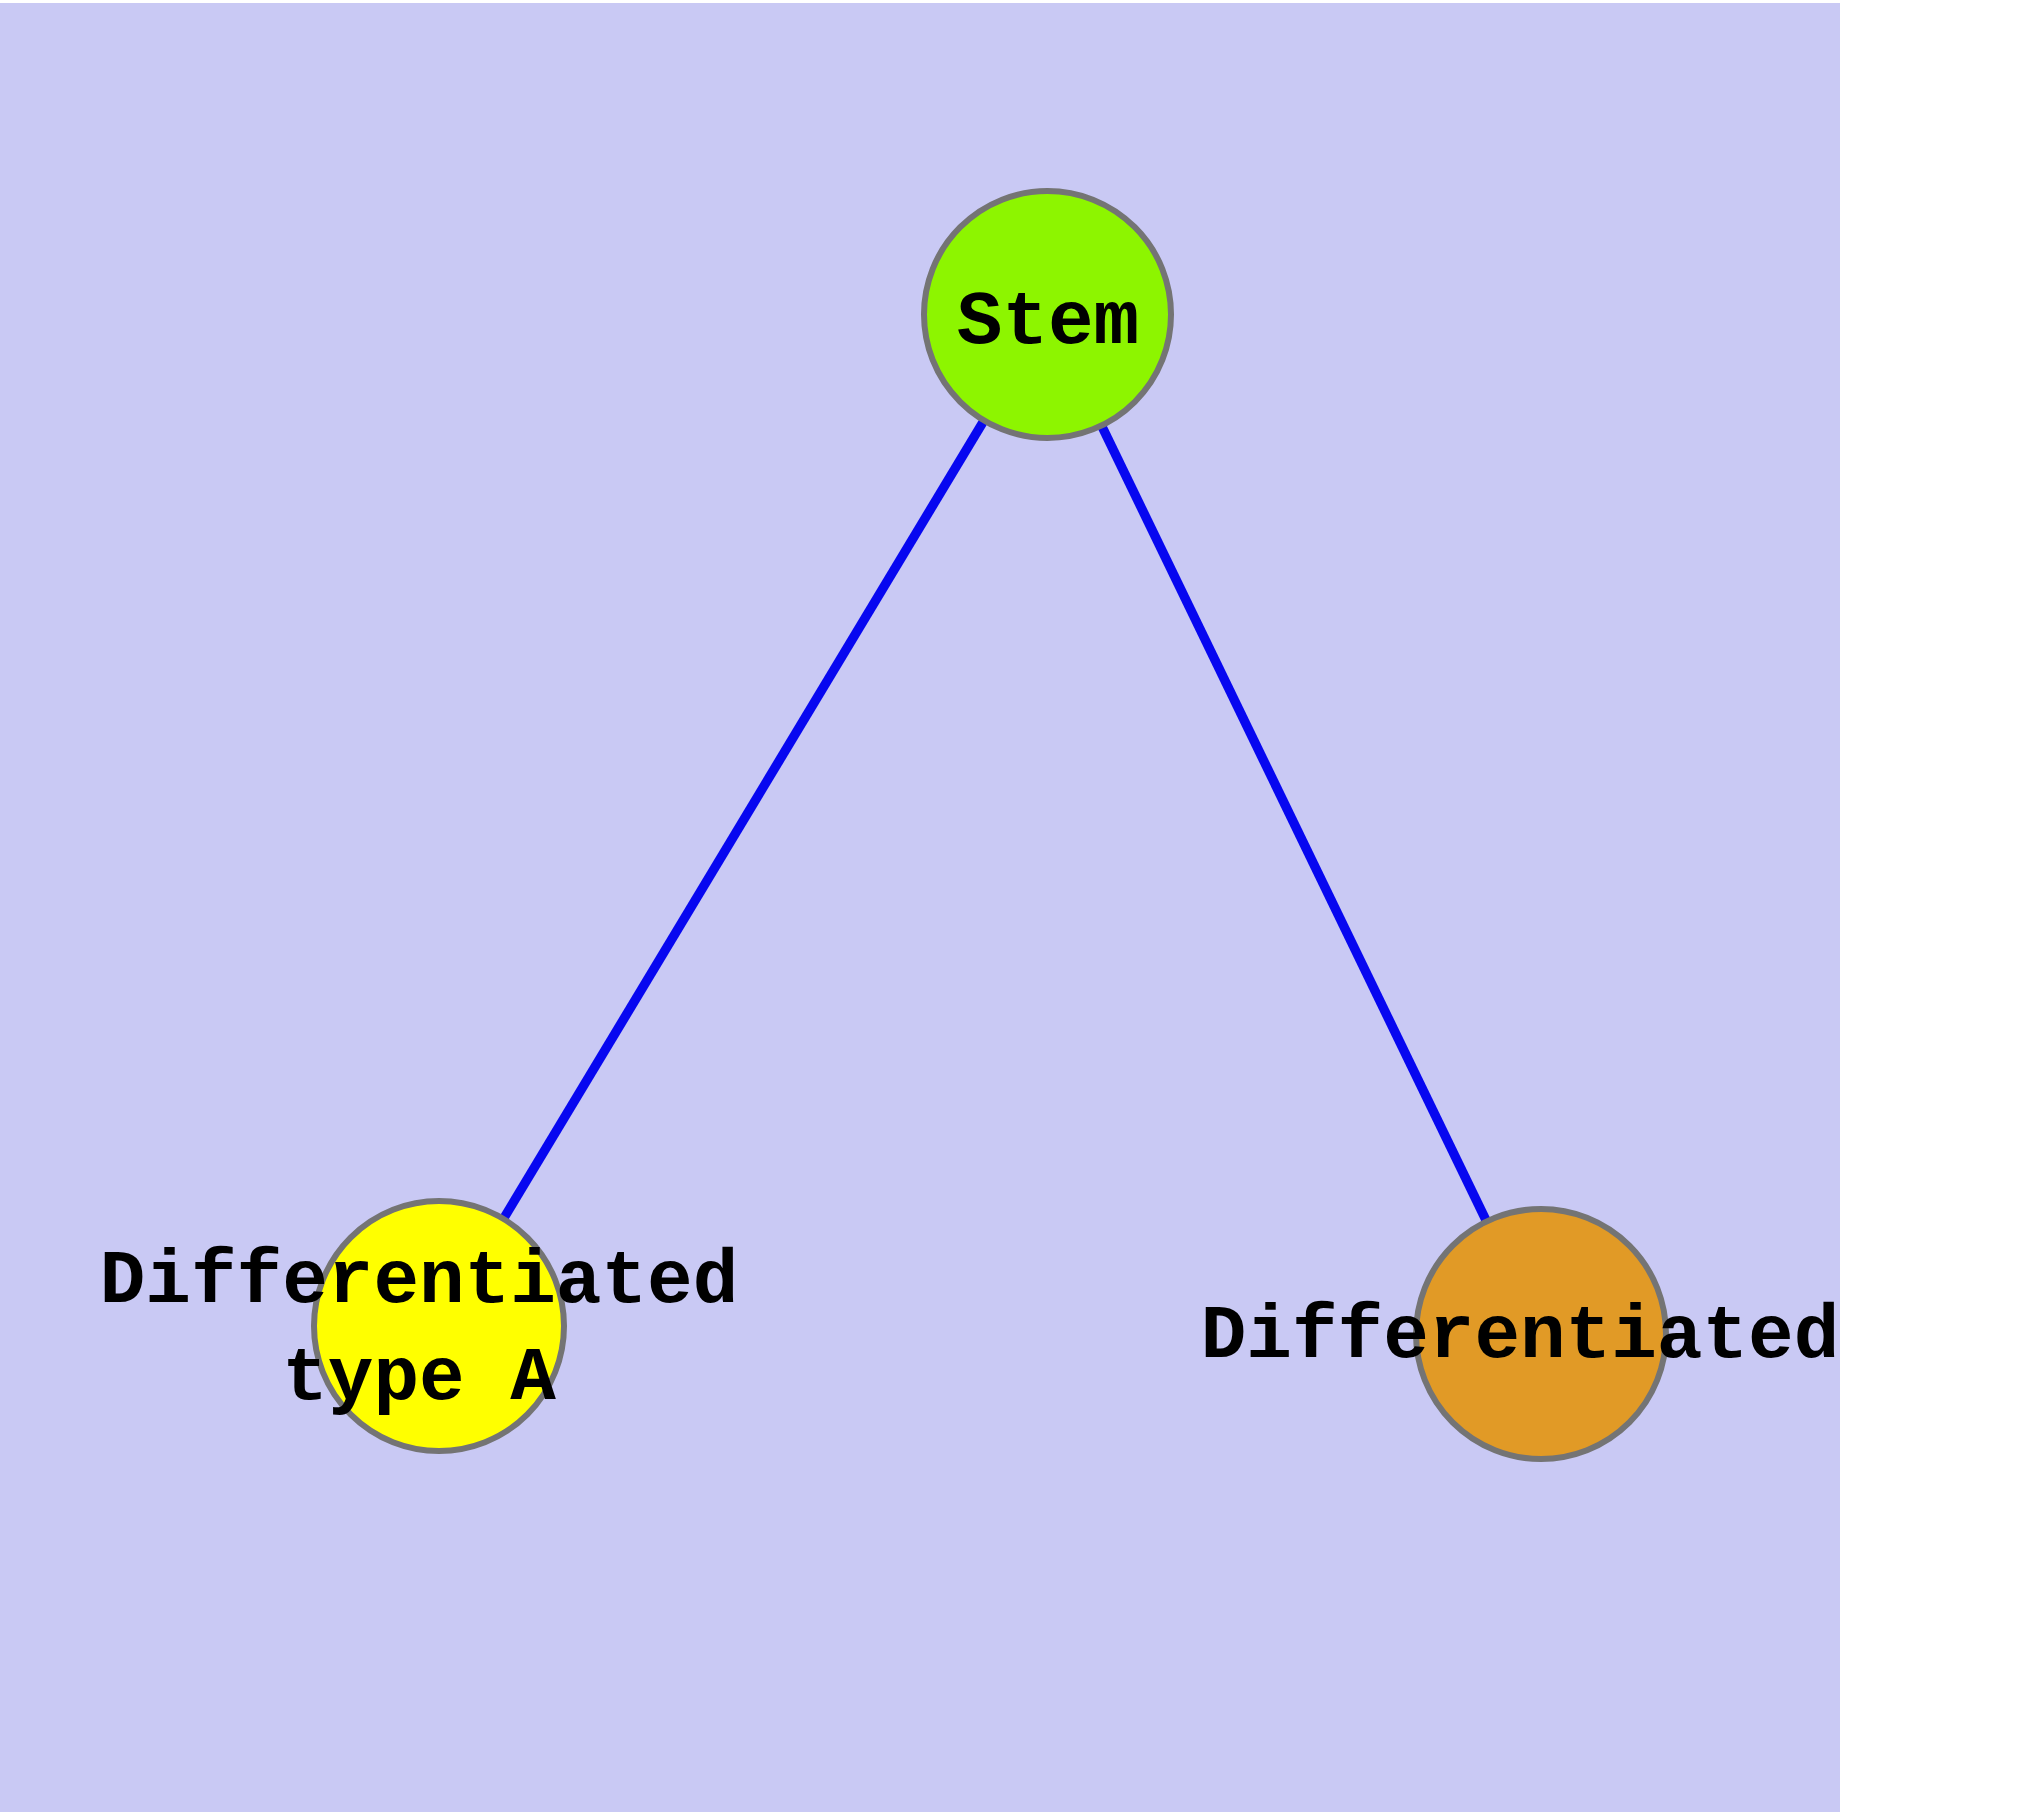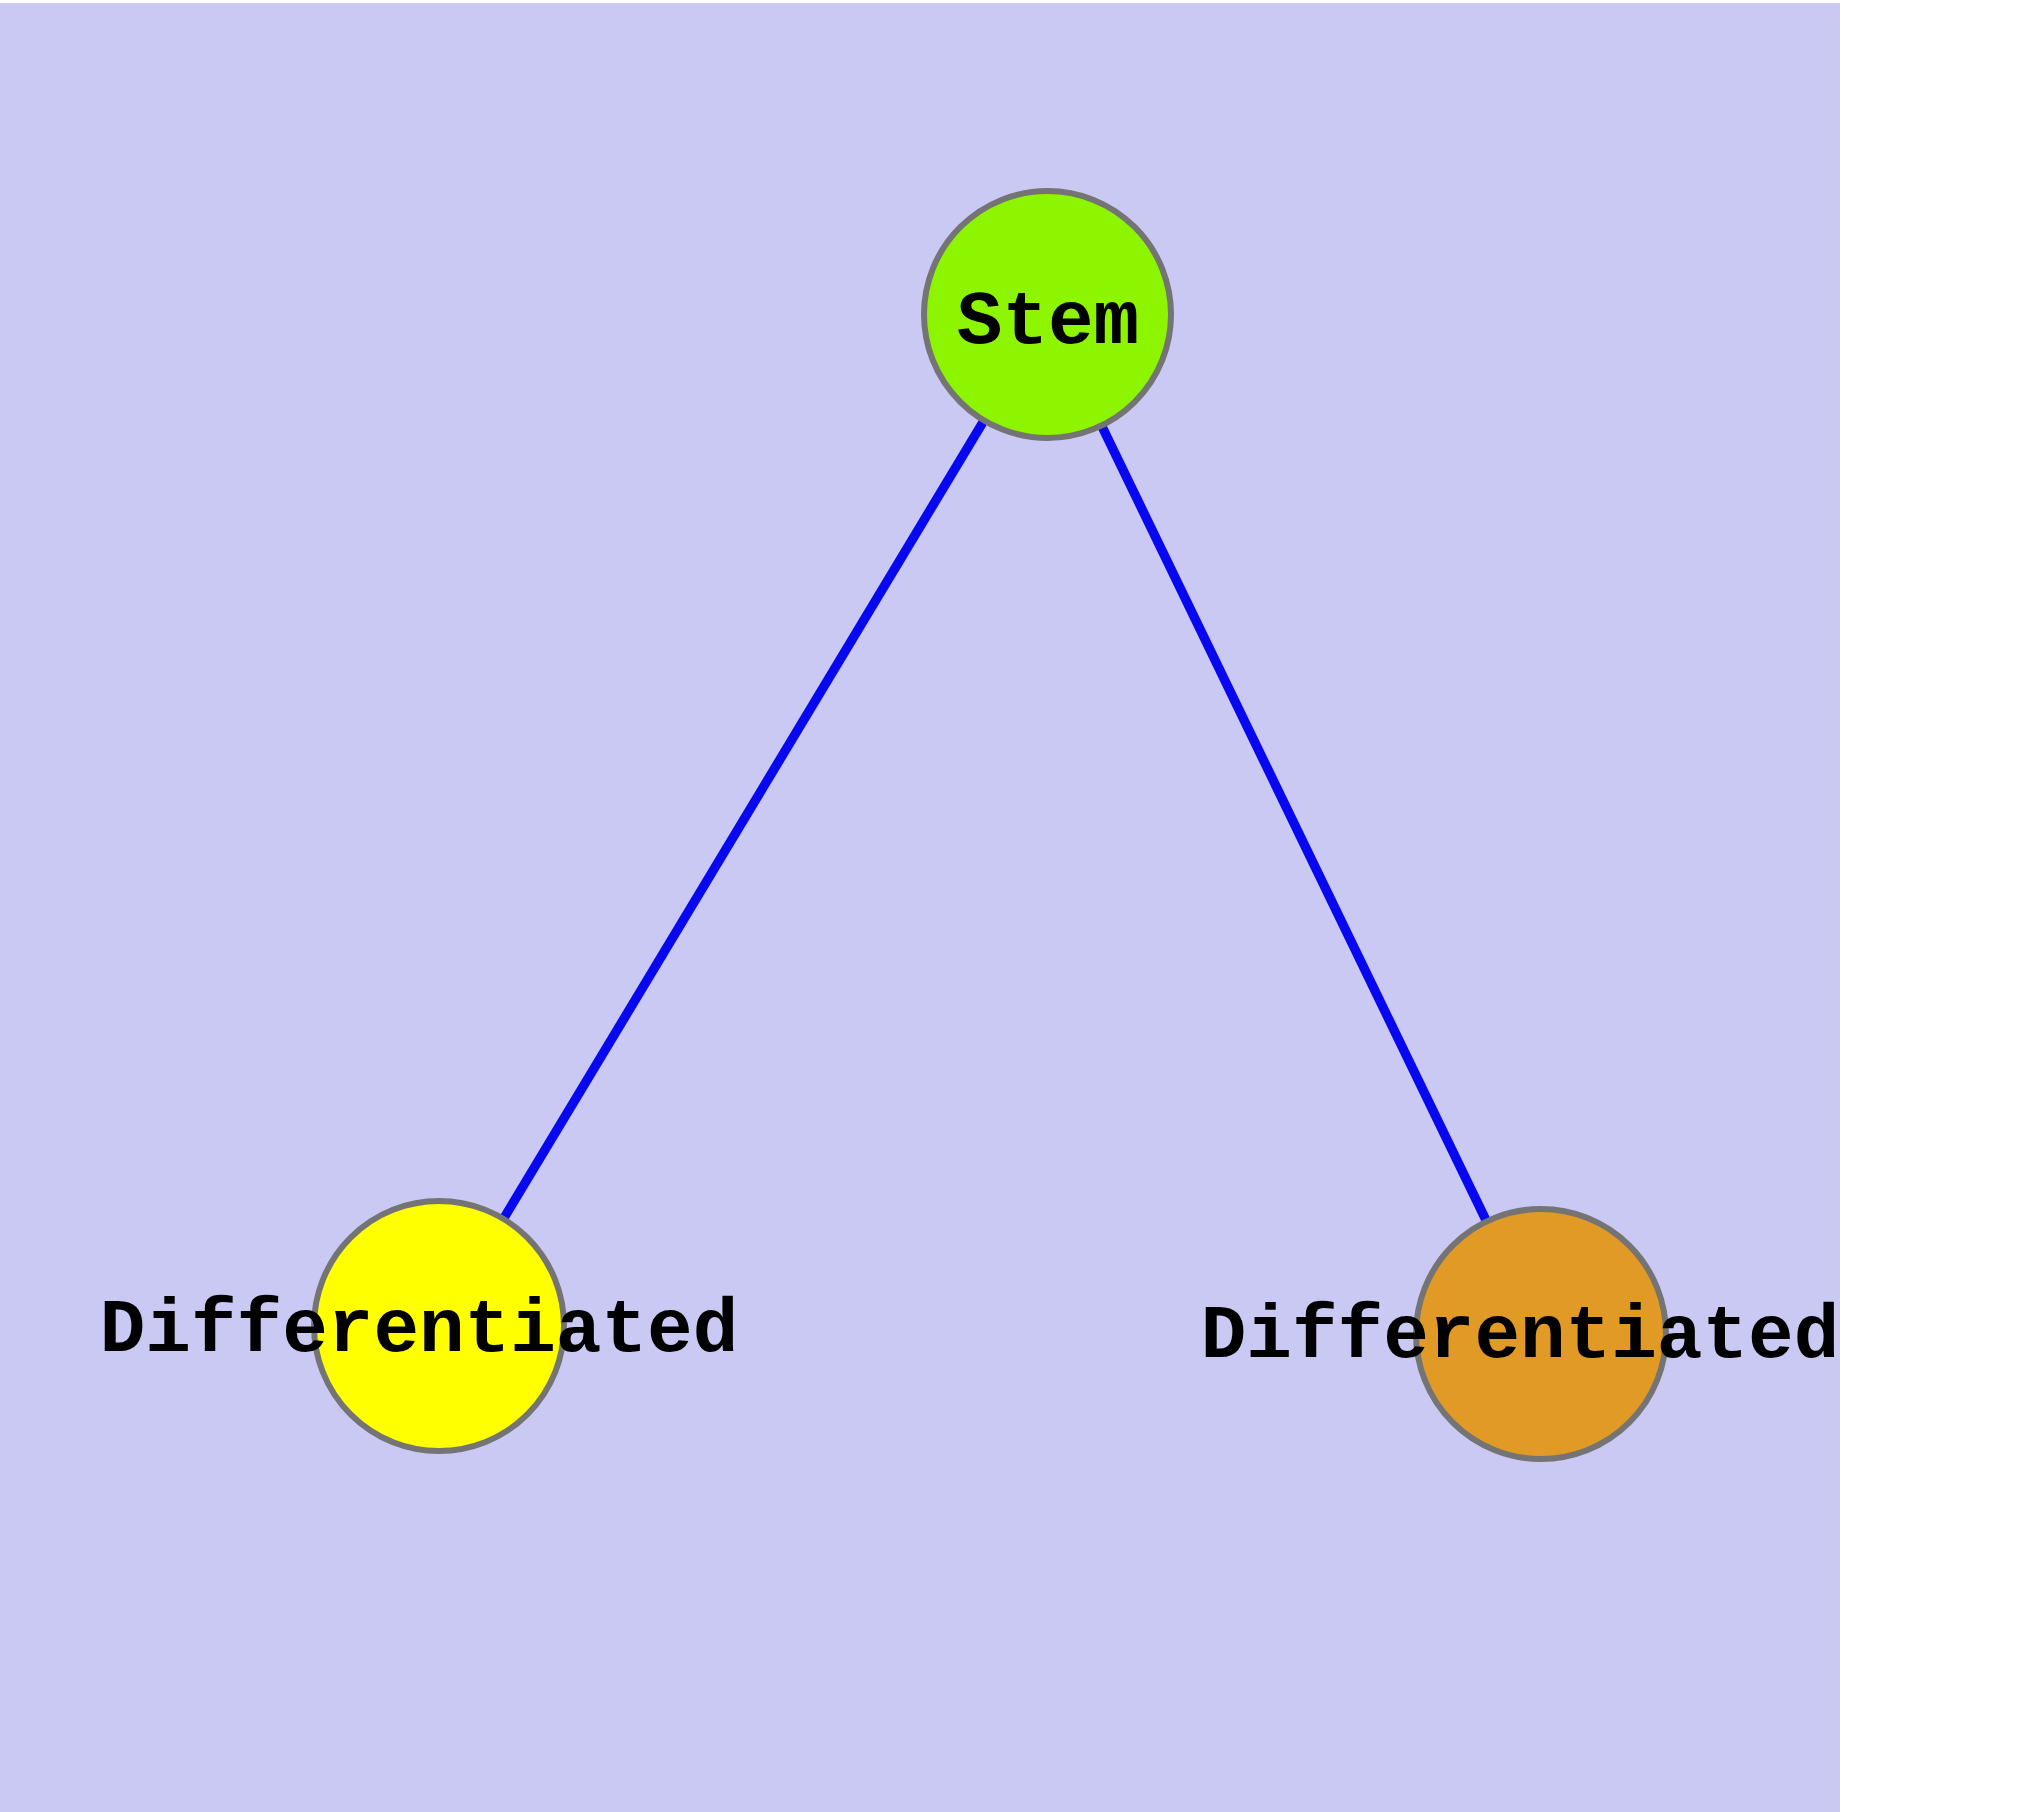--- a/index.html
+++ b/index.html
@@ -67,20 +67,21 @@
   <div class="node node-a" style="background-color: rgb(255, 255, 0); border-color: rgb(116, 116, 116);"></div>
 
   <div class="node node-b" style="background-color: rgb(225, 154, 38); border-color: rgb(116, 116, 116);"></div>
 
   <div class="label label-stem" style="color: rgb(0, 0, 0);">
     <div>Stem</div>
   </div>
 
   <div class="label label-a" style="color: rgb(0, 0, 0);">
     <div>Differentiated</div>
+    <div>type A</div>
   </div>
 
   <div class="label label-b" style="color: rgb(0, 0, 0);">
     <div>Differentiated</div>
   </div>
 
 </div>
 
 
 </body></html>

